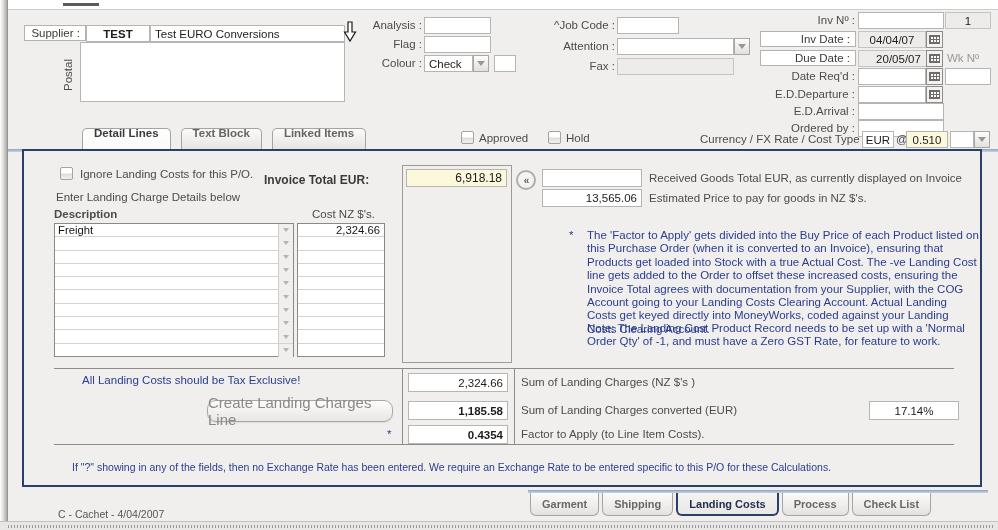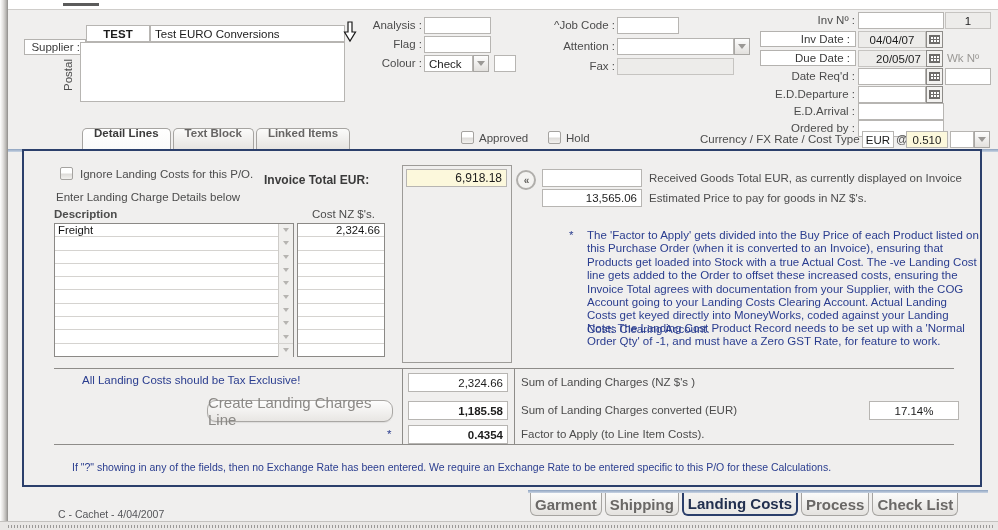--- a/index.html
+++ b/index.html
@@ -89,21 +89,21 @@
     background:linear-gradient(to bottom,#ffffff 0%,#ffffff 45%,#dedcd9 55%,#f2f1ef 100%);
   }
 
   
   .tabrow { position:absolute; display:flex; align-items:flex-end; }
   .tab {
     font-size:11.5px; font-weight:bold; color:#666463;
     background:linear-gradient(to bottom,#fbfbfa,#e6e4e1);
     border:1px solid #a6a4a1; border-bottom:none;
     border-radius:5px 5px 0 0;
-    padding:4px 11px 16px; margin-right:2px; height:21px;
+    padding:4px 11px 16px; margin-right:10px; height:21px;
     display:flex;align-items:center; white-space:nowrap;
   }
   .tab.sel {
     background:linear-gradient(to bottom,#ffffff,#fafaf9);
     color:#3b3b3b;
   }
   .tabline {
     position:absolute; height:3px;
     background:linear-gradient(to bottom,#8da2bf,#c9d4e3);
   }
@@ -158,25 +158,25 @@
     font-size:15px; color:#8b8986;
     display:flex;align-items:center;justify-content:center;
     box-shadow:0 1px 1px rgba(0,0,0,.08);
   }
 
   .hr-dark { position:absolute; height:1px; background:#8e8c89; }
   .vr-dark { position:absolute; width:1px; background:#8e8c89; }
 
   
   .btab {
-    font-size:15px; font-weight:bold; color:#6a6866;
+    font-size:11px; font-weight:bold; color:#6a6866;
     background:linear-gradient(to bottom,#fbfbfa,#e4e2df);
     border:1px solid #a6a4a1; border-top:none;
     border-radius:0 0 6px 6px;
-    padding:0 4px; margin-right:3px; height:23px;
+    padding:0 11px; margin-right:3px; height:23px;
     display:flex;align-items:center;white-space:nowrap;
   }
   .btab.sel {
     color:#22304f; background:linear-gradient(to bottom,#f4f3f1,#e9e8e5);
     border:2px solid #2b3f6b; border-top:none;
   }
   .btabs-top-line {
     position:absolute; height:3px;
     background:linear-gradient(to bottom,#8da2bf,#c9d4e3);
   }
@@ -193,21 +193,21 @@
 <body>
 
 <div id="screen">
 
   <div class="win-left-edge"></div>
   <div class="win-top-strip">
     <div class="win-top-tick"></div>
   </div>
   <div class="form-bg"></div>
 
-  <div class="lbl-boxed abs" style="left:24px; top:39px; width:62px;">Supplier :</div>
+  <div class="lbl-boxed abs" style="left:24px; top:25px; width:62px;">Supplier :</div>
   <div class="fld c abs bold" style="left:86px; top:25px; width:64px;">TEST</div>
   <div class="fld abs" style="left:150px; top:25px; width:195px;">Test EURO Conversions</div>
 
   <div class="lbl abs" style="left:62px; top:45px; width:14px; height:60px; writing-mode:vertical-rl; transform:rotate(180deg); text-align:center;">Postal</div>
   <div class="fld abs" style="left:80px; top:42px; width:265px; height:60px; align-items:flex-start;"></div>
 
   <svg class="cursor-arrow" style="left:343px; top:21px;" viewBox="0 0 14 22">
     <path d="M5 1 L9 1 L9 11 L12.5 11 L7 20 L1.5 11 L5 11 Z" fill="#ffffff" stroke="#1a1a1a" stroke-width="1.2"></path>
   </svg>
 

